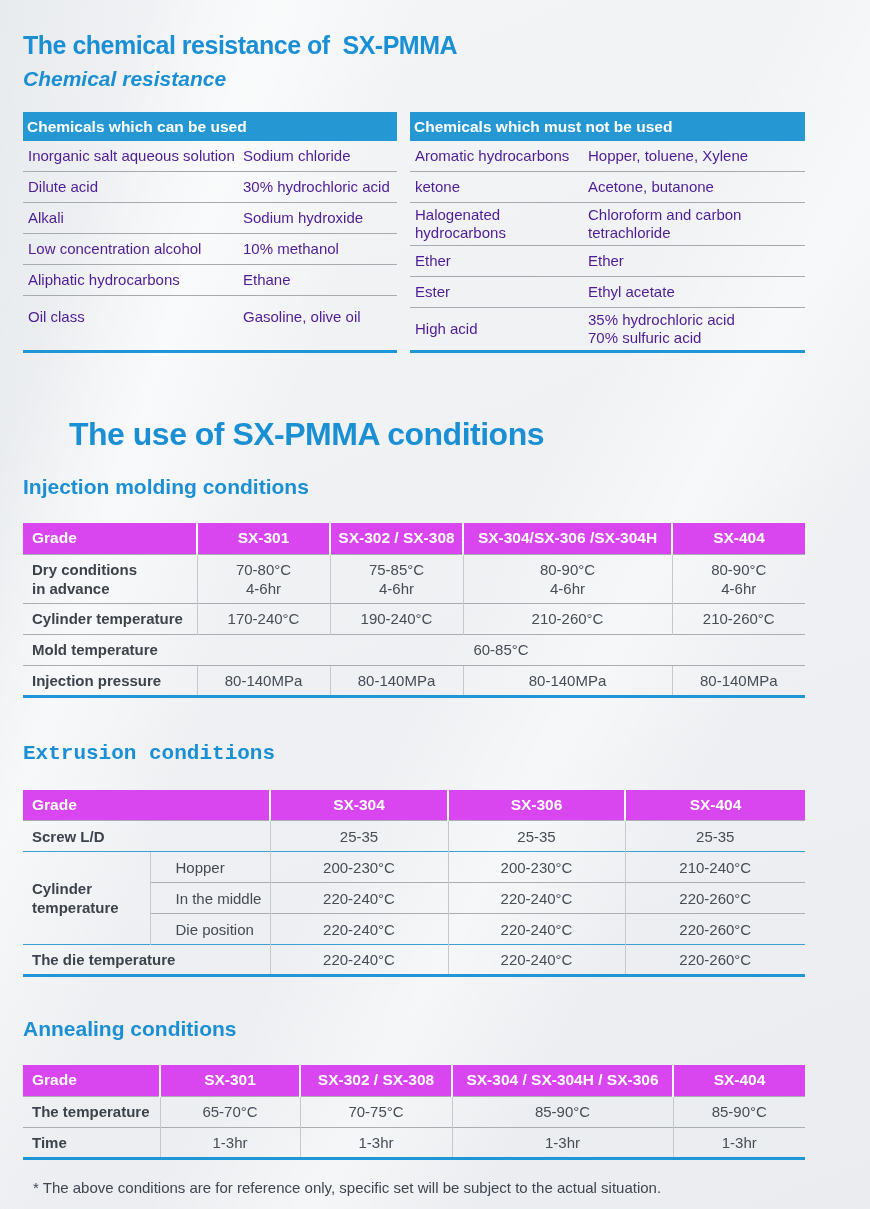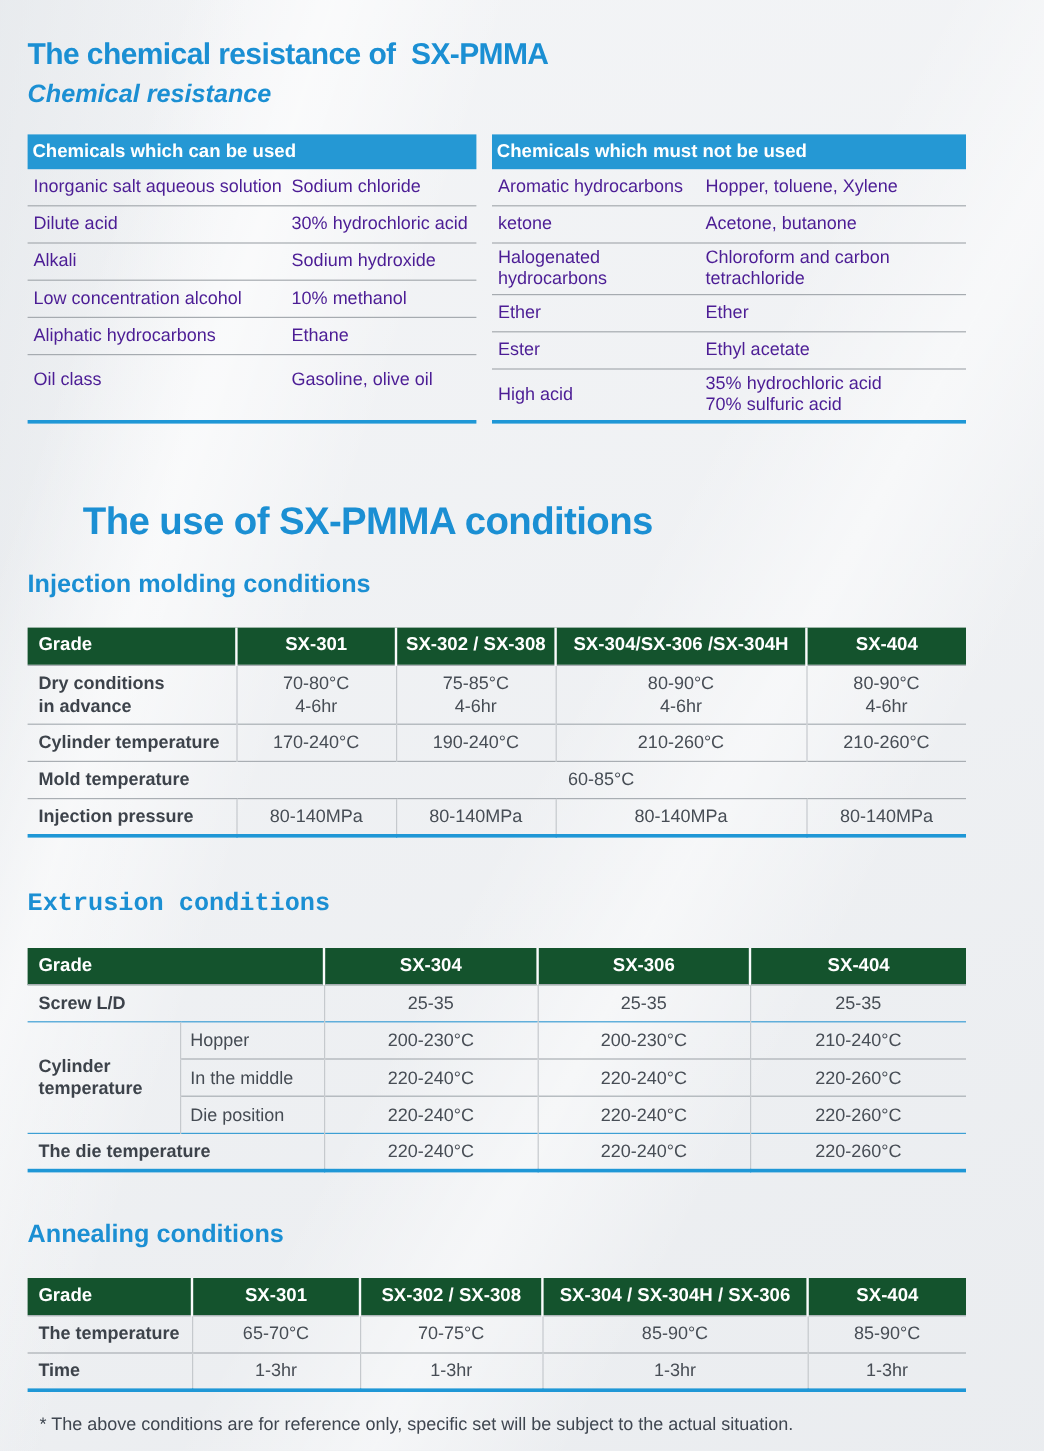--- a/index.html
+++ b/index.html
@@ -37,28 +37,28 @@
   .chem-row { display:grid; min-height:31px; align-items:center;
               border-bottom:1px solid #a6abb0; font-size:15px; color:#4c1d95; }
   .chem.left  .chem-row { grid-template-columns:215px 1fr; }
   .chem.right .chem-row { grid-template-columns:173px 1fr; }
   .chem-row:last-child { border-bottom:none; min-height:42px; }
   .chem-row > div { padding:3px 0 3px 5px; line-height:18px; }
 
   
   table.cond { border-collapse:collapse; table-layout:fixed; width:782px;
                border-bottom:3px solid #1f97d6; font-size:15px; }
-  table.cond th { background:#14532d; color:#fff; font-weight:700; font-size:15.5px;
+  table.cond th { background:#d946ef; color:#fff; font-weight:700; font-size:15.5px;
                   height:31px; text-align:center; padding:2px 4px; }
   table.cond th.first { text-align:left; padding-left:9px; }
   table.cond th + th { border-left:2px solid #fafbfc; }
   table.cond td { text-align:center; padding:5px 4px; height:31px;
                   color:#474d55; line-height:19px; }
   table.cond td.lbl { text-align:left; padding-left:9px; font-weight:700; color:#3d434b; }
-  table.cond td.sub { text-align:left; padding-left:8px; font-weight:400; color:#454b53; }
+  table.cond td.sub { text-align:left; padding-left:25px; font-weight:400; color:#454b53; }
   table.cond tr + tr td { border-top:1px solid #a9aeb3; }
   table.cond td.v { border-left:1px solid #c5c9cd; }
   table.cond td.bluetop { border-top:1.5px solid #3d9fd4 !important; }
 
   .h2.mt-big { margin-top:63px; }
   .h2.sub2 { margin-top:23px; }
   .tbl-mt { margin-top:24px; }
   .h2.extr { margin-top:44px;font-family:Liberation Mono, monospace; }
   .h2.anneal { margin-top:40px; }
 

